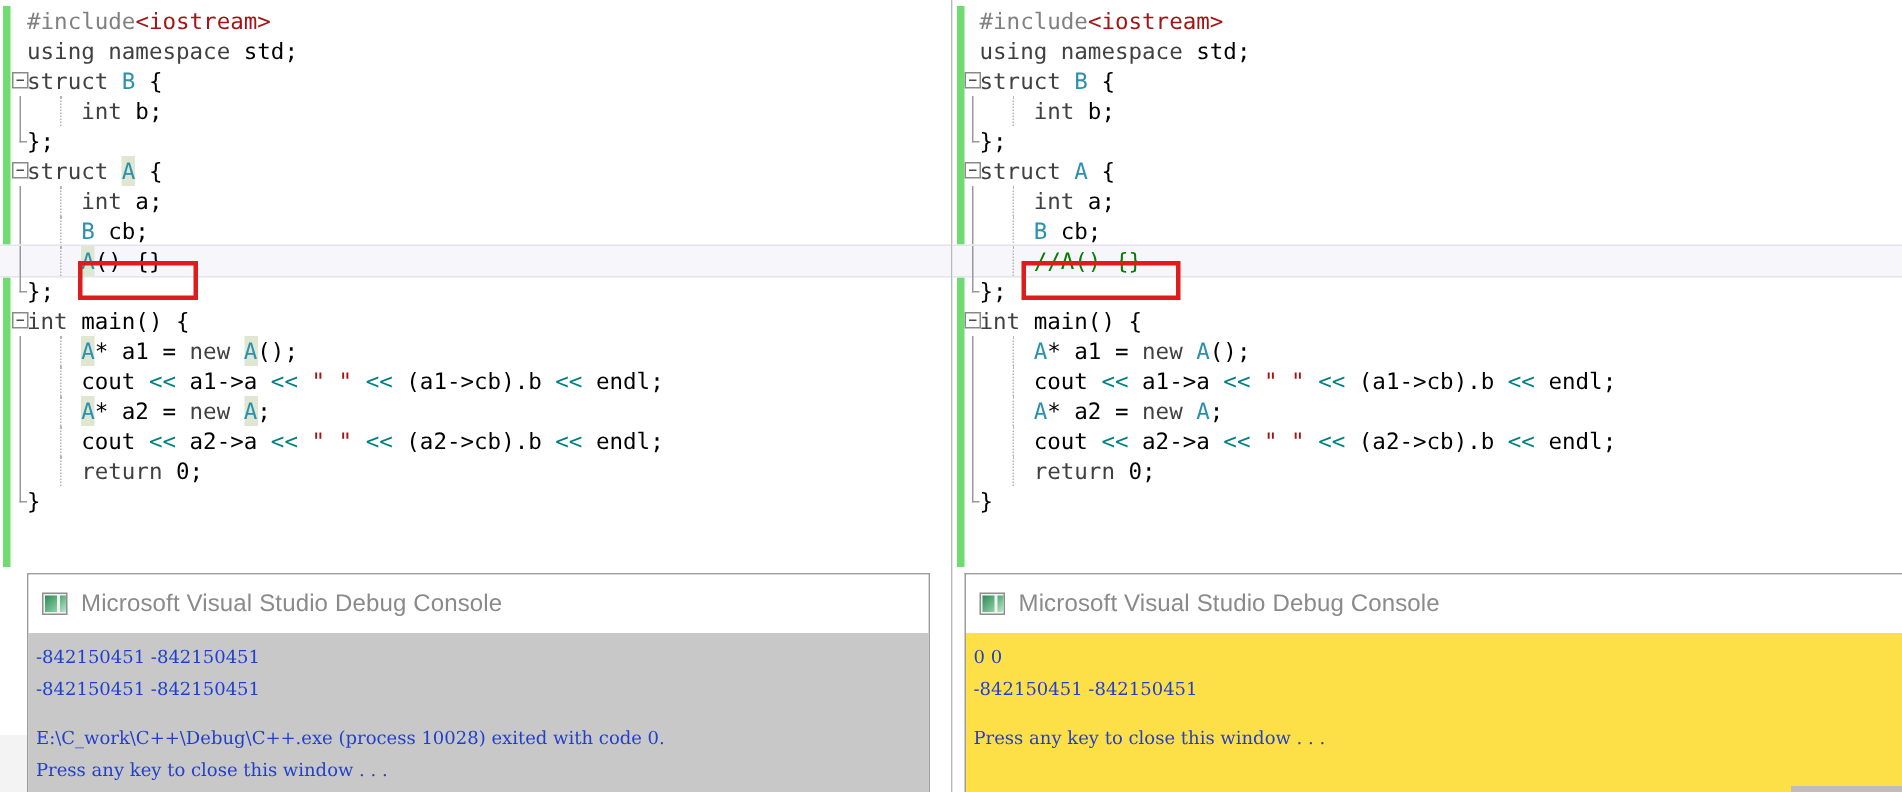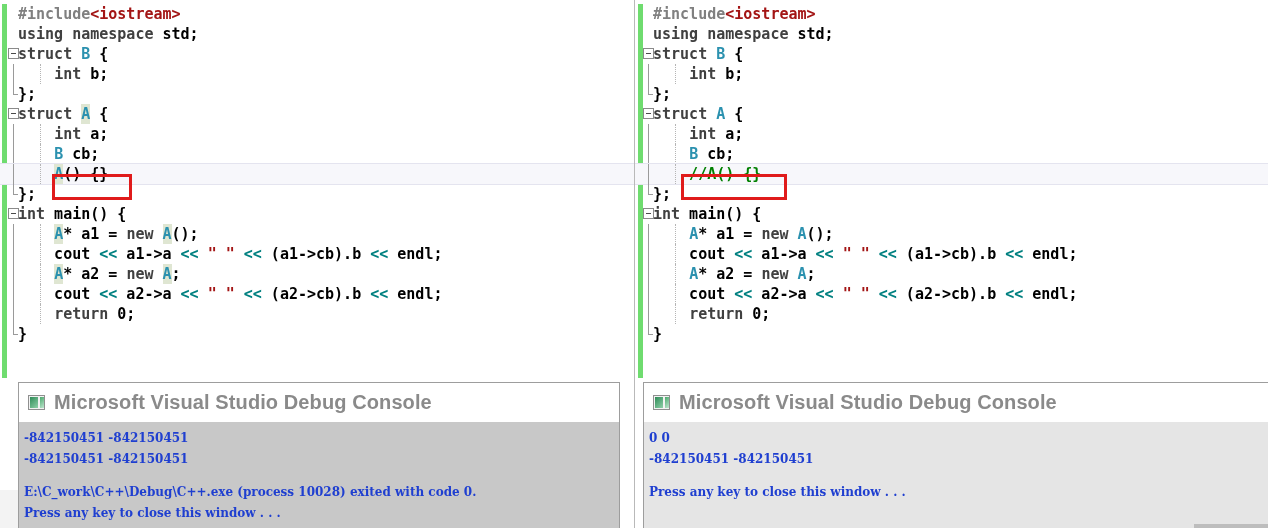--- a/index.html
+++ b/index.html
@@ -12,21 +12,20 @@
     height: 528px;
     overflow: hidden;
     font-family: "DejaVu Sans Mono", "Liberation Mono", monospace;
   }
 
   .screen {
     position: relative;
     width: 1268px;
     height: 528px;
     background: #ffffff;
-    font-weight: bold;
   }
 
   
   .top-strip {
     position: absolute;
     left: 0; top: 0;
     width: 1268px; height: 4px;
     background: #cfcfcf;
   }
   .top-strip .seg {
@@ -209,21 +208,21 @@
   }
   .console-icon::after {
     content: "";
     position: absolute;
     left: 11px; top: 1px;
     width: 4px; height: 11px;
     background: linear-gradient(135deg, #4aa96c, #bfe6cf);
   }
   .console-title-text {
     font-family: "Liberation Sans", sans-serif;
-    font-size: 20px;
+    font-size: 16px;
     color: #8a8a8a;
     letter-spacing: 0.1px;
     text-align: center;
   }
   .console-body {
     background: #c8c8c8;
     height: 107px;
     padding: 6px 0 0 5px;
     box-sizing: border-box;
     font-family: "DejaVu Serif", "Liberation Serif", serif;
@@ -295,19 +294,19 @@
         <div class="change-bar"></div>
         <div class="code" id="right-code"><div class="line"><span class="txt pre">#include</span><span class="txt str">&lt;iostream&gt;</span></div><div class="line"><span class="txt kw">using namespace </span><span class="txt plain">std;</span></div><div class="line"><span class="fold"></span><span class="txt kw">struct </span><span class="txt type">B</span><span class="txt plain"> {</span></div><div class="line"><span class="fold-line"></span><span class="guide"></span><span class="txt plain">    </span><span class="txt kw">int</span><span class="txt plain"> b;</span></div><div class="line"><span class="fold-line end"></span><span class="txt plain">};</span></div><div class="line"><span class="fold"></span><span class="txt kw">struct </span><span class="txt type">A</span><span class="txt plain"> {</span></div><div class="line"><span class="fold-line"></span><span class="guide"></span><span class="txt plain">    </span><span class="txt kw">int</span><span class="txt plain"> a;</span></div><div class="line"><span class="fold-line"></span><span class="guide"></span><span class="txt plain">    </span><span class="txt type">B</span><span class="txt plain"> cb;</span></div><div class="line current"><span class="fold-line"></span><span class="guide"></span><span class="txt cmt">    //A() {}</span></div><div class="line"><span class="fold-line end"></span><span class="txt plain">};</span></div><div class="line"><span class="fold"></span><span class="txt kw">int</span><span class="txt plain"> main() {</span></div><div class="line"><span class="fold-line"></span><span class="guide"></span><span class="txt plain">    </span><span class="txt type">A</span><span class="txt plain">* a1 = </span><span class="txt kw">new</span><span class="txt plain"> </span><span class="txt type">A</span><span class="txt plain">();</span></div><div class="line"><span class="fold-line"></span><span class="guide"></span><span class="txt plain">    cout </span><span class="txt op">&lt;&lt;</span><span class="txt plain"> a1-&gt;a </span><span class="txt op">&lt;&lt;</span><span class="txt plain"> </span><span class="txt str">" "</span><span class="txt plain"> </span><span class="txt op">&lt;&lt;</span><span class="txt plain"> (a1-&gt;cb).b </span><span class="txt op">&lt;&lt;</span><span class="txt plain"> endl;</span></div><div class="line"><span class="fold-line"></span><span class="guide"></span><span class="txt plain">    </span><span class="txt type">A</span><span class="txt plain">* a2 = </span><span class="txt kw">new</span><span class="txt plain"> </span><span class="txt type">A</span><span class="txt plain">;</span></div><div class="line"><span class="fold-line"></span><span class="guide"></span><span class="txt plain">    cout </span><span class="txt op">&lt;&lt;</span><span class="txt plain"> a2-&gt;a </span><span class="txt op">&lt;&lt;</span><span class="txt plain"> </span><span class="txt str">" "</span><span class="txt plain"> </span><span class="txt op">&lt;&lt;</span><span class="txt plain"> (a2-&gt;cb).b </span><span class="txt op">&lt;&lt;</span><span class="txt plain"> endl;</span></div><div class="line"><span class="fold-line"></span><span class="guide"></span><span class="txt plain">    </span><span class="txt kw">return</span><span class="txt plain"> 0;</span></div><div class="line"><span class="fold-line end"></span><span class="txt plain">}</span></div></div>
         <div class="redbox" id="right-redbox" style="left: 46px; top: 174px; width: 106px; height: 26px; border-color: rgb(224, 27, 27);"></div>
       </div>
       <div class="right-pane-sliver"></div>
       <div class="console">
         <div class="console-title">
           <span class="console-icon"></span>
           <span class="console-title-text">Microsoft Visual Studio Debug Console</span>
         </div>
-        <div class="console-body" id="right-console-body" style="background: #e5e5e5; color: rgb(31, 63, 208);"><div class="cline">0 0</div><div class="cline">-842150451 -842150451</div><div class="cline blank">&nbsp;</div><div class="cline">Press any key to close this window . . .</div></div>
+        <div class="console-body" id="right-console-body" style="background: #fde047; color: rgb(31, 63, 208);"><div class="cline">0 0</div><div class="cline">-842150451 -842150451</div><div class="cline blank">&nbsp;</div><div class="cline">Press any key to close this window . . .</div></div>
       </div>
       <div class="corner-tab"></div>
     </div>
 
   </div>
 </div>
 
 </body></html>

